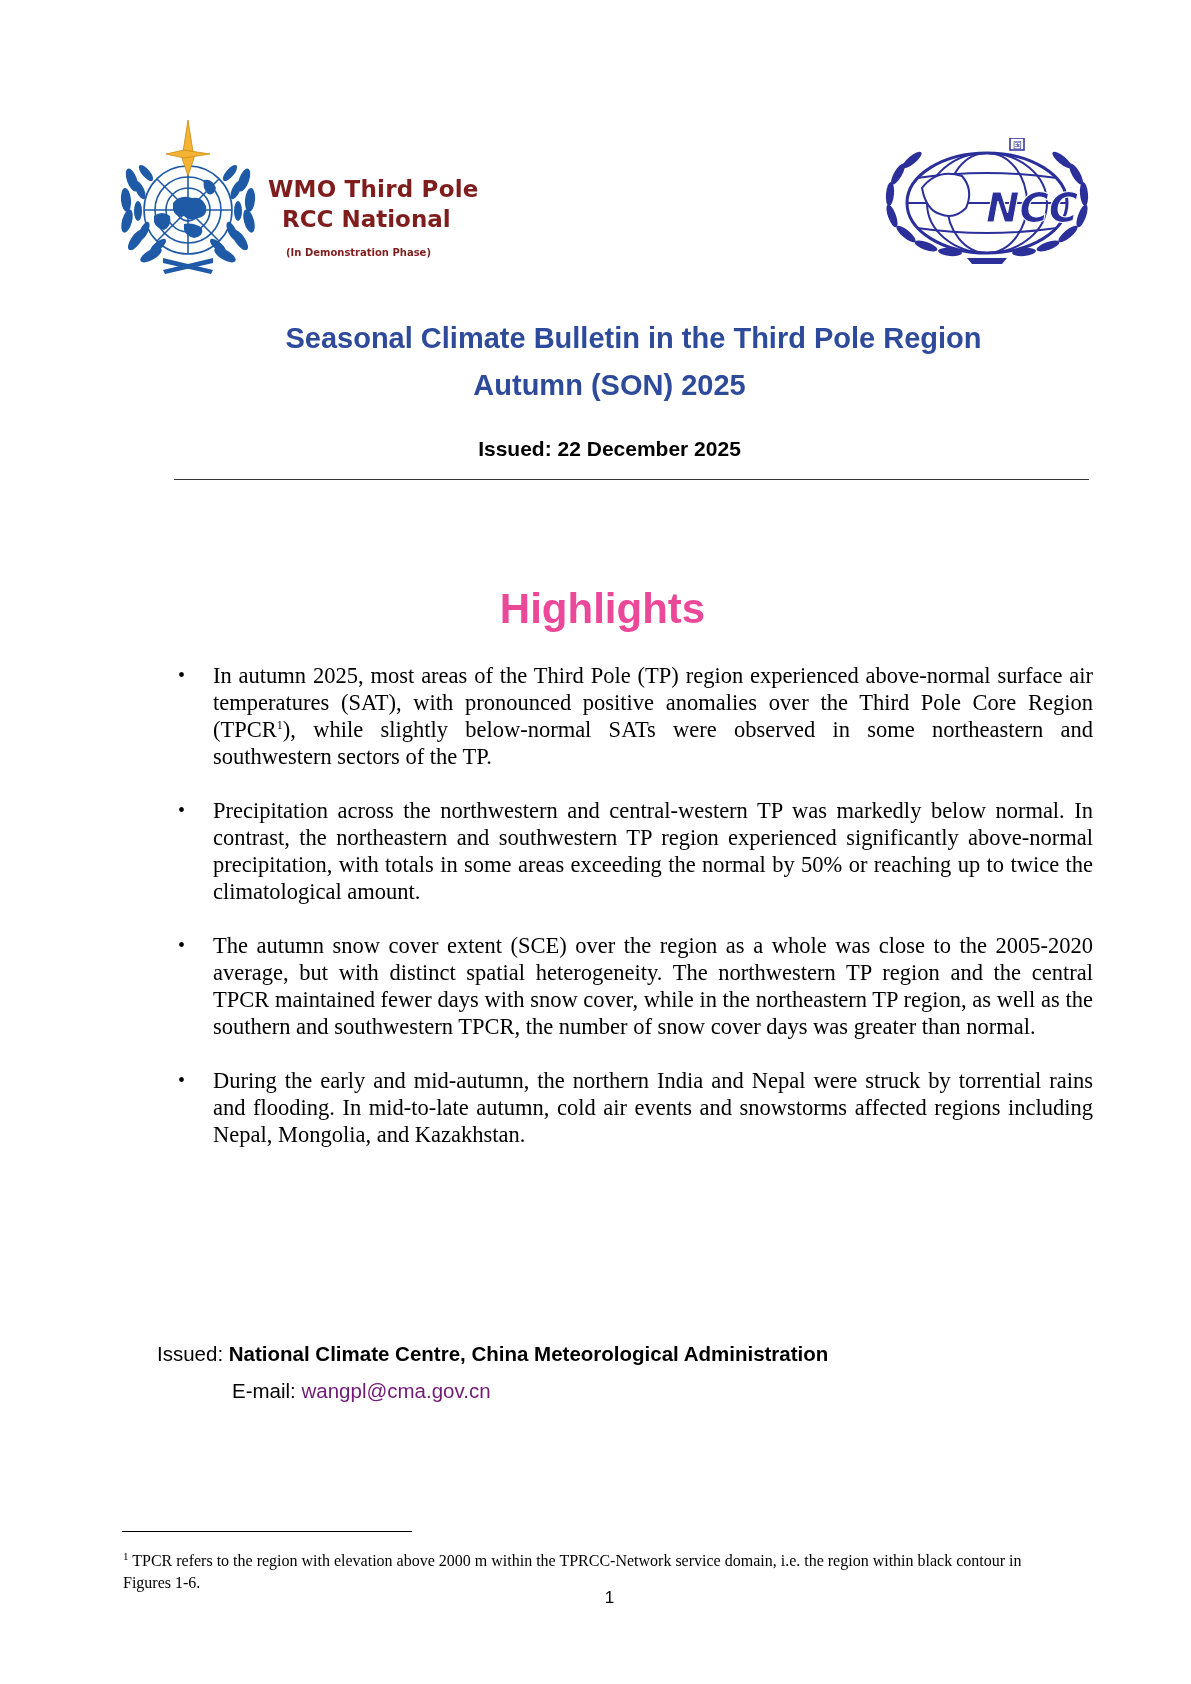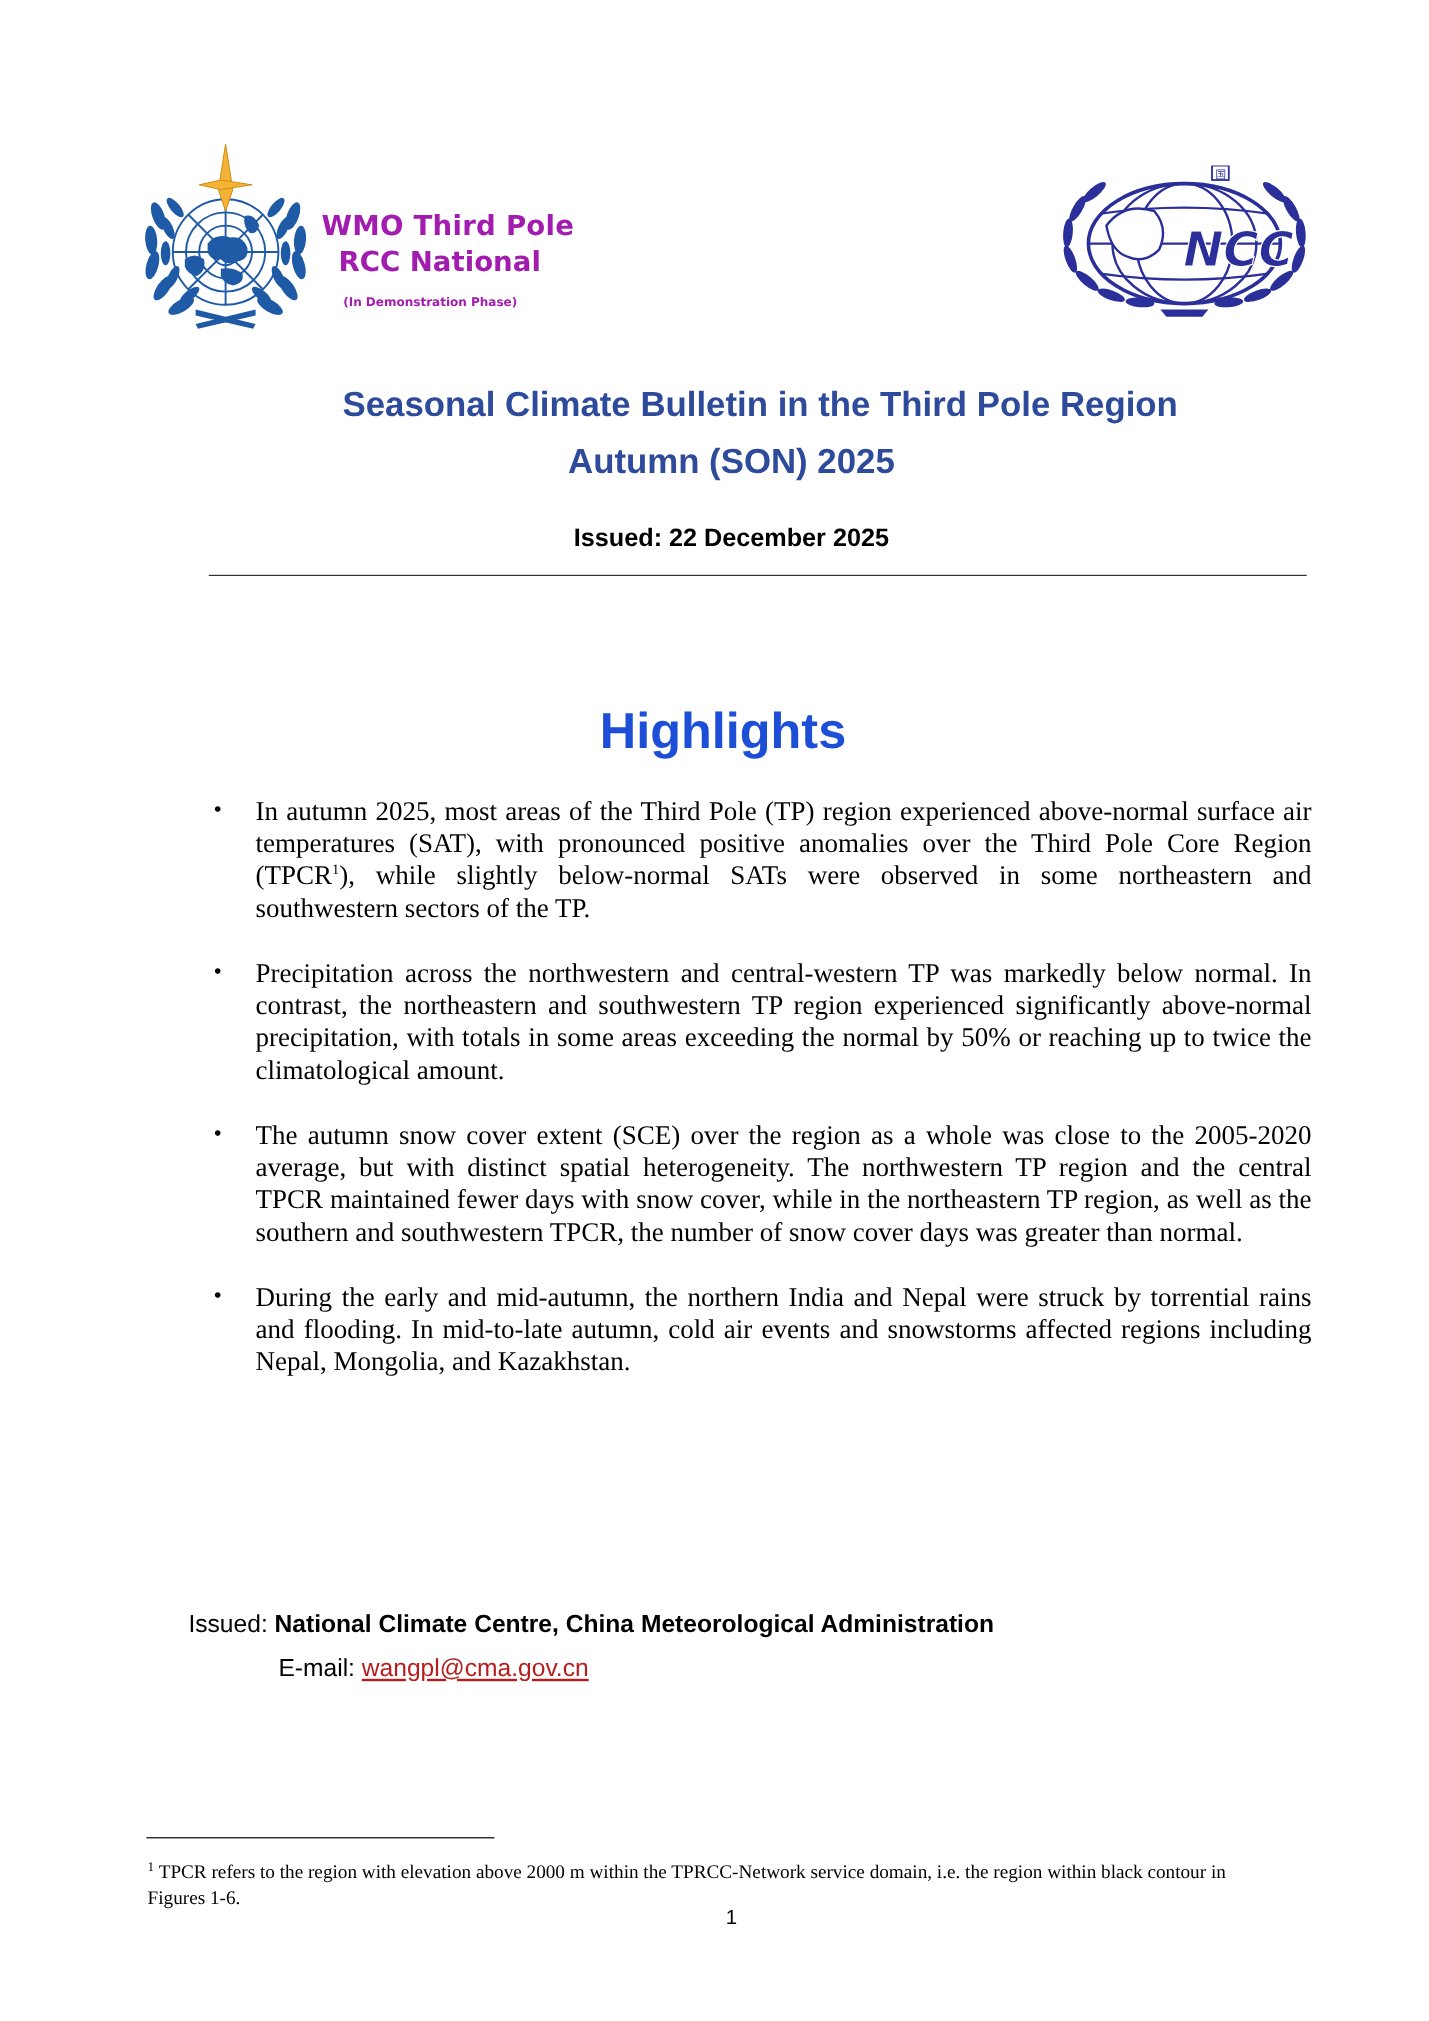--- a/index.html
+++ b/index.html
@@ -1,48 +1,48 @@
 <!DOCTYPE html>
 <html><head>
 <meta charset="utf-8">
 <style>
   html, body { margin: 0; padding: 0; background: #ffffff; }
   body { width: 1191px; height: 1684px; position: relative; overflow: hidden; font-family: "Liberation Sans", sans-serif; color: #000; }
   .abs { position: absolute; }
 
   
   #wmo-logo { left: 118px; top: 118px; width: 140px; height: 158px; }
-  .wmo-text { left: 268px; font-family: "DejaVu Sans", sans-serif; font-weight: bold; color: #a21caf; white-space: nowrap; }
+  .wmo-text { left: 268px; font-family: "DejaVu Sans", sans-serif; font-weight: bold; color: #7f1d1d; white-space: nowrap; }
   #wmo-line1 { top: 176px; font-size: 23px; letter-spacing: 0.2px; }
   #wmo-line2 { top: 206px; left: 282px; font-size: 23px; }
   #wmo-line3 { top: 247px; left: 286px; font-size: 10px; }
   #ncc-logo { left: 882px; top: 138px; width: 210px; height: 130px; }
 
   
   .title { left: 0; width: 1191px; text-align: center; color: #2e4a9a; font-weight: bold; }
   #title-main { top: 322px; font-size: 29px; left: 38px; }
   #title-season { top: 369px; font-size: 29px; left: 14px; }
   #issued { top: 437px; left: 14px; font-size: 21px; font-weight: bold; color: #000; text-align: center; width: 1191px; }
   #rule { left: 174px; top: 479px; width: 915px; height: 0; border-top: 1.6px solid #333; }
 
-  #highlights-heading { top: 585px; left: 0; width: 1191px; text-align: center; font-size: 42px; font-weight: bold; color: #1d4ed8; padding-left: 14px; box-sizing: border-box; }
+  #highlights-heading { top: 585px; left: 0; width: 1191px; text-align: center; font-size: 42px; font-weight: bold; color: #ec4899; padding-left: 14px; box-sizing: border-box; }
 
   
   .bullets { left: 178px; top: 662px; width: 915px; margin: 0; padding: 0; list-style: none; font-family: "Liberation Serif", serif; font-size: 22.5px; line-height: 27px; color: #000; }
   .bullets li { position: relative; padding-left: 35px; margin-bottom: 27px; text-align: justify; }
   .bullets li .dot { position: absolute; left: 0; top: 0; font-size: 20px; }
   .bullets sup { font-size: 12px; line-height: 0; }
 
   
   #editor-block { left: 157px; top: 1340px; font-size: 20.5px; line-height: 27px; }
   #editor-line1 .lbl { font-weight: normal; }
   #editor-line1 .val { font-weight: bold; text-align: center; }
   #editor-addr { padding-left: 75px; }
   #editor-email { padding-left: 75px; margin-top: 10px; }
-  #editor-email a { color: #b91c1c; text-decoration: underline; }
+  #editor-email a { color: #701a75; }
 
   
   #fn-rule { left: 122px; top: 1531px; width: 290px; border-top: 1.6px solid #000; }
   #footnote { left: 123px; top: 1545px; width: 950px; font-family: "Liberation Serif", serif; font-size: 16px; line-height: 22px; }
   #footnote sup { font-size: 11px; }
   #page-number { left: 0; top: 1588px; width: 1191px; text-align: center; font-size: 17px; padding-left: 28px; box-sizing: border-box; }
 </style>
 </head>
 <body>
 

